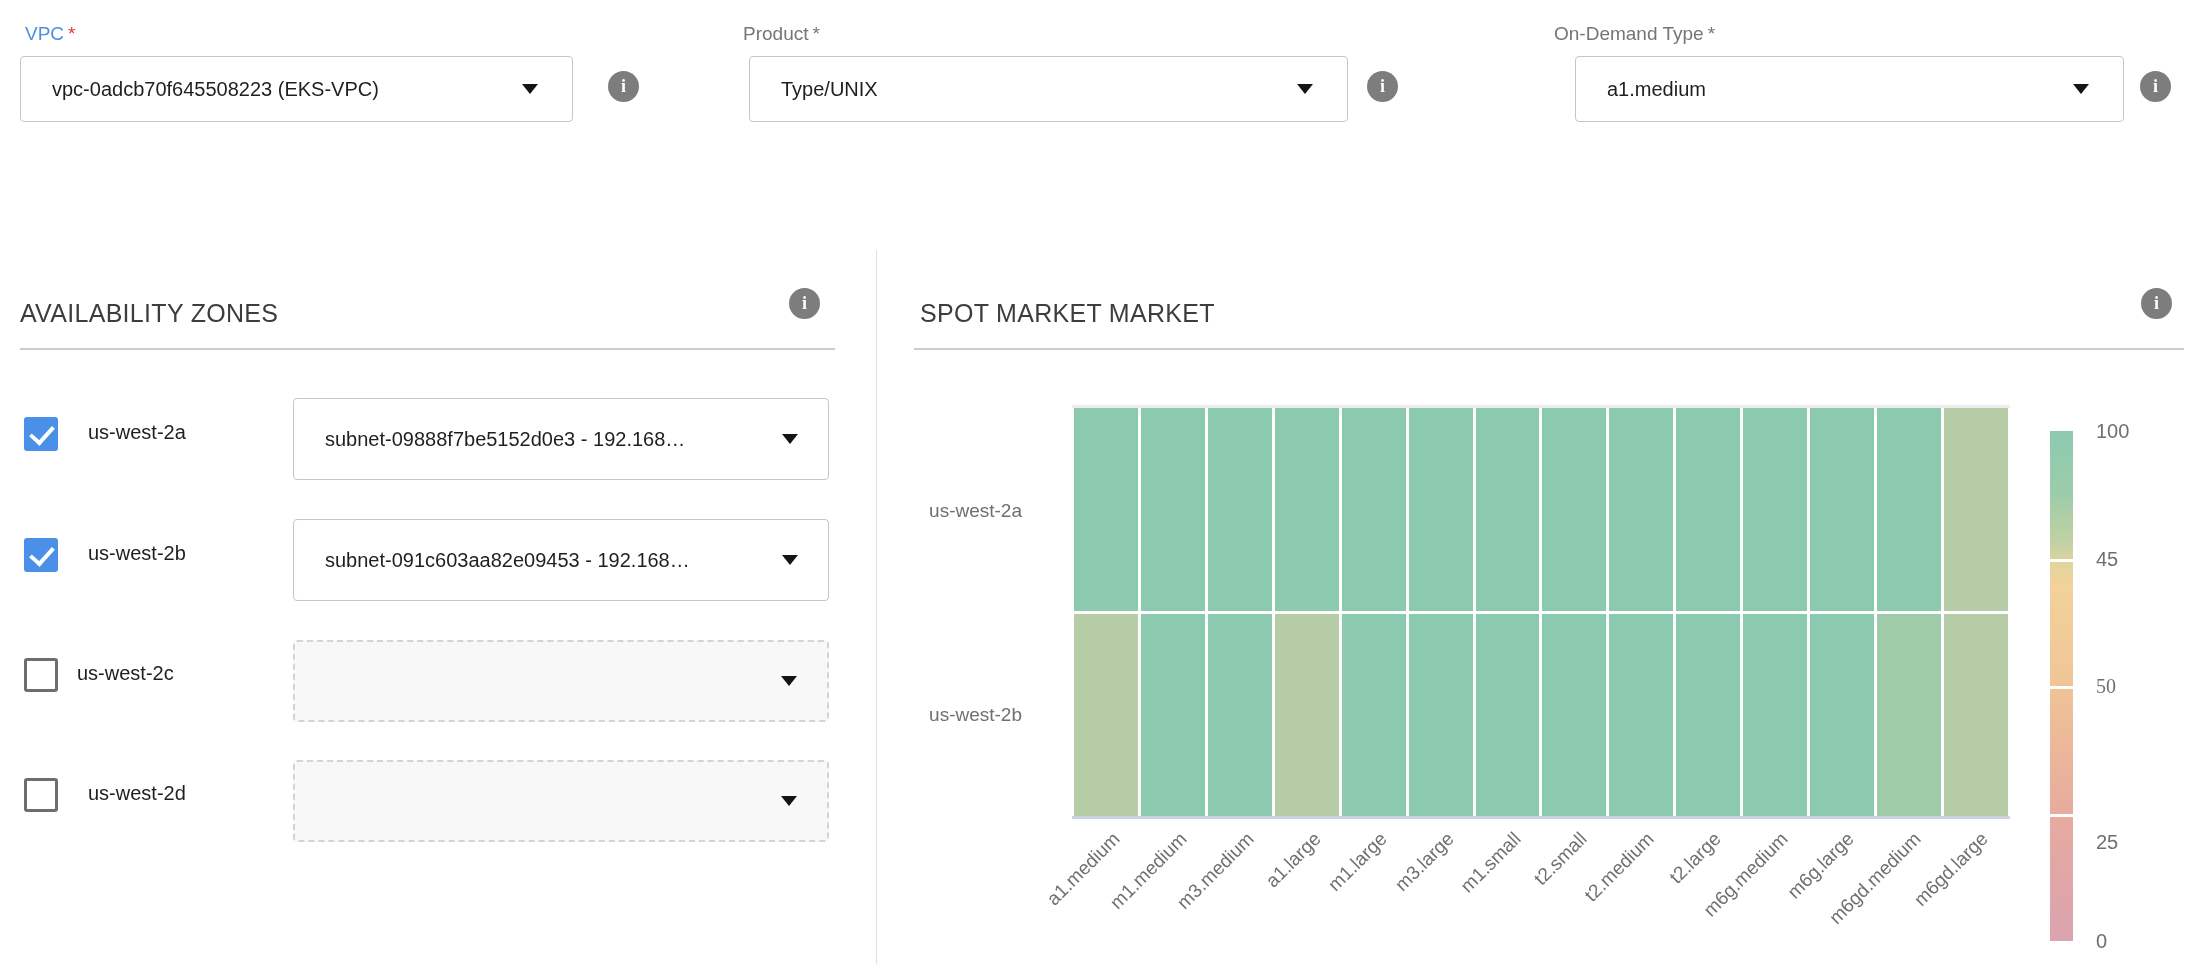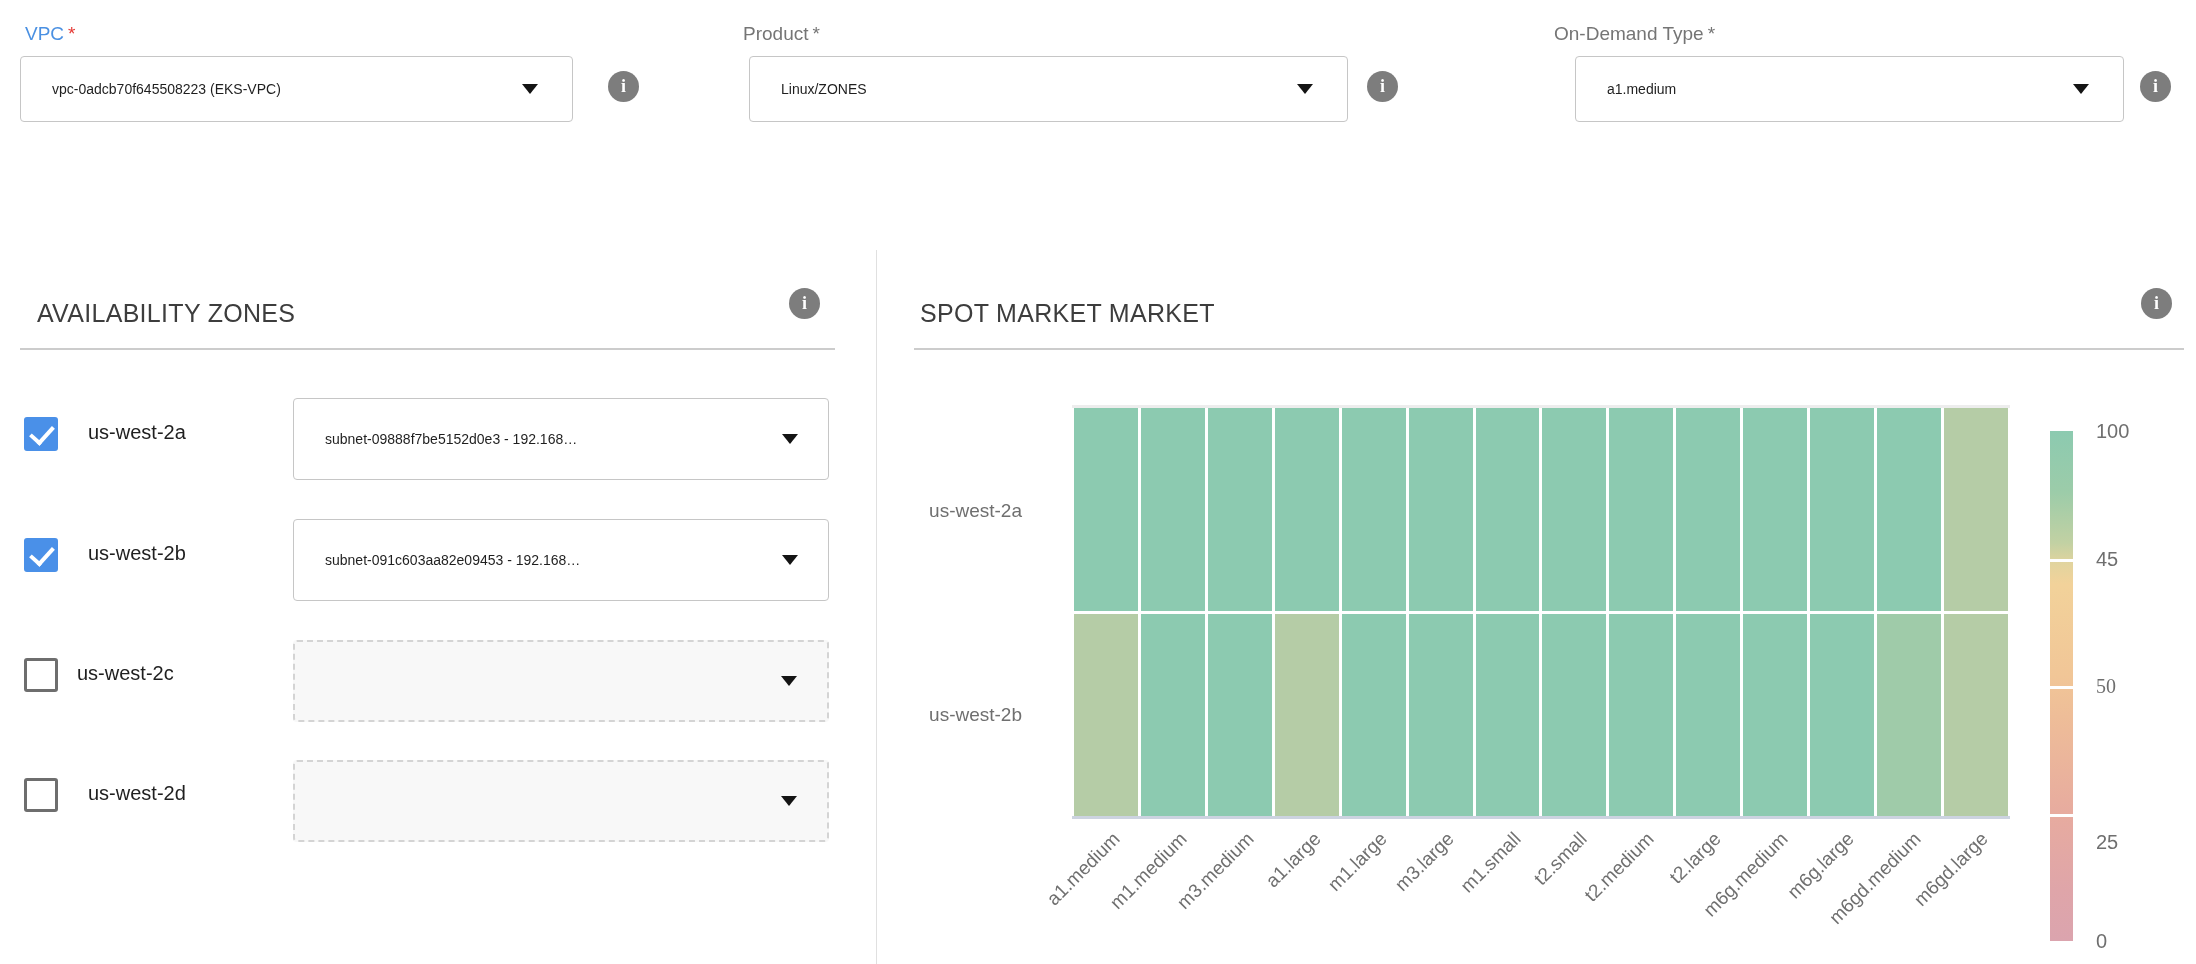--- a/index.html
+++ b/index.html
@@ -1,21 +1,21 @@
 <!DOCTYPE html>
 <html><head>
 <meta charset="utf-8">
 <style>
   *{box-sizing:border-box;margin:0;padding:0}
   html,body{width:2196px;height:964px;background:#fff;font-family:"Liberation Sans",sans-serif;overflow:hidden;position:relative}
   .field-label{position:absolute;font-size:19px;color:#757575;white-space:nowrap}
   .label-accent{color:#4a90e2}
   .req{color:#757575;margin-left:4px}
   .req-red{color:#e53935}
-  .select{position:absolute;height:66px;border:1px solid #c6c6c6;border-radius:4px;background:#fff;display:flex;align-items:center;padding-left:31px;font-size:14px;color:#1f1f1f;cursor:pointer}
+  .select{position:absolute;height:66px;border:1px solid #c6c6c6;border-radius:4px;background:#fff;display:flex;align-items:center;padding-left:31px;font-size:20px;color:#1f1f1f;cursor:pointer}
   .caret{position:absolute;right:34px;top:50%;margin-top:-5px;width:0;height:0;border-left:8px solid transparent;border-right:8px solid transparent;border-top:10px solid #141414}
   .info-icon{position:absolute;width:31px;height:31px;border-radius:50%;background:#7d7d7d;color:#fff;display:flex;align-items:center;justify-content:center;font-size:18px;font-weight:bold;cursor:pointer;font-family:"Liberation Serif",serif}
   .section-title{position:absolute;font-size:25px;color:#3d3d3d;letter-spacing:.3px;white-space:nowrap}
   .hr{position:absolute;height:2px;background:#ccc}
   .vdivider{position:absolute;width:1px;background:#e0e0e0}
   .checkbox{position:absolute;width:34px;height:34px;border:3px solid #6e6e6e;border-radius:3px;background:#fff;cursor:pointer}
   .checkbox.checked{border-color:#4a90e8;background:#4a90e8}
   .checkbox.checked::after{content:"";position:absolute;left:8px;top:1px;width:10px;height:19px;border-right:4px solid #fff;border-bottom:4px solid #fff;transform:rotate(42deg)}
   .zone-label{position:absolute;font-size:20px;color:#1f1f1f;white-space:nowrap}
   .az-select{left:293px;width:536px;height:82px}
@@ -36,35 +36,35 @@
 
 <div class="field-label" style="left:25px;top:23px"><span class="label-accent">VPC</span><span class="req req-red">*</span></div>
 <div class="select" style="left:20px;top:56px;width:553px">
   <span class="sel-text">vpc-0adcb70f645508223 (EKS-VPC)</span>
   <span class="caret"></span>
 </div>
 <div class="info-icon" style="left:608px;top:71px">i</div>
 
 <div class="field-label" style="left:743px;top:23px"><span>Product</span><span class="req">*</span></div>
 <div class="select" style="left:749px;top:56px;width:599px">
-  <span class="sel-text">Linux/ZONES</span>
+  <span class="sel-text">Type/UNIX</span>
   <span class="caret"></span>
 </div>
 <div class="info-icon" style="left:1367px;top:71px">i</div>
 
 <div class="field-label" style="left:1554px;top:23px"><span>On-Demand Type</span><span class="req">*</span></div>
 <div class="select" style="left:1575px;top:56px;width:549px">
   <span class="sel-text">a1.medium</span>
   <span class="caret"></span>
 </div>
 <div class="info-icon" style="left:2140px;top:71px">i</div>
 
 <div class="vdivider" style="left:876px;top:250px;height:714px"></div>
 
-<div class="section-title" style="left:37px;top:299px">AVAILABILITY ZONES</div>
+<div class="section-title" style="left:20px;top:299px">AVAILABILITY ZONES</div>
 <div class="info-icon" style="left:789px;top:288px">i</div>
 <div class="hr" style="left:20px;top:348px;width:815px"></div>
 
 <div>
   <span class="checkbox checked" style="left:24px;top:417px"></span>
   <span class="zone-label" style="left:88px;top:421px">us-west-2a</span>
   <div class="select az-select" style="top:398px">
     <span class="sel-text">subnet-09888f7be5152d0e3 - 192.168…</span>
     <span class="caret"></span>
   </div>

